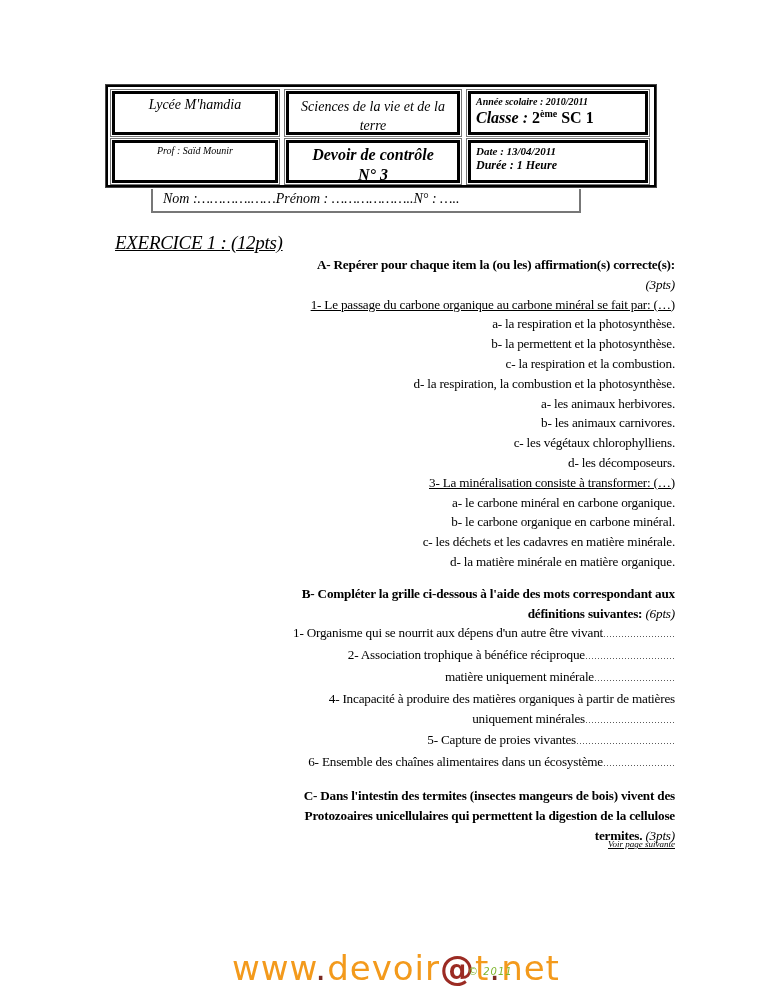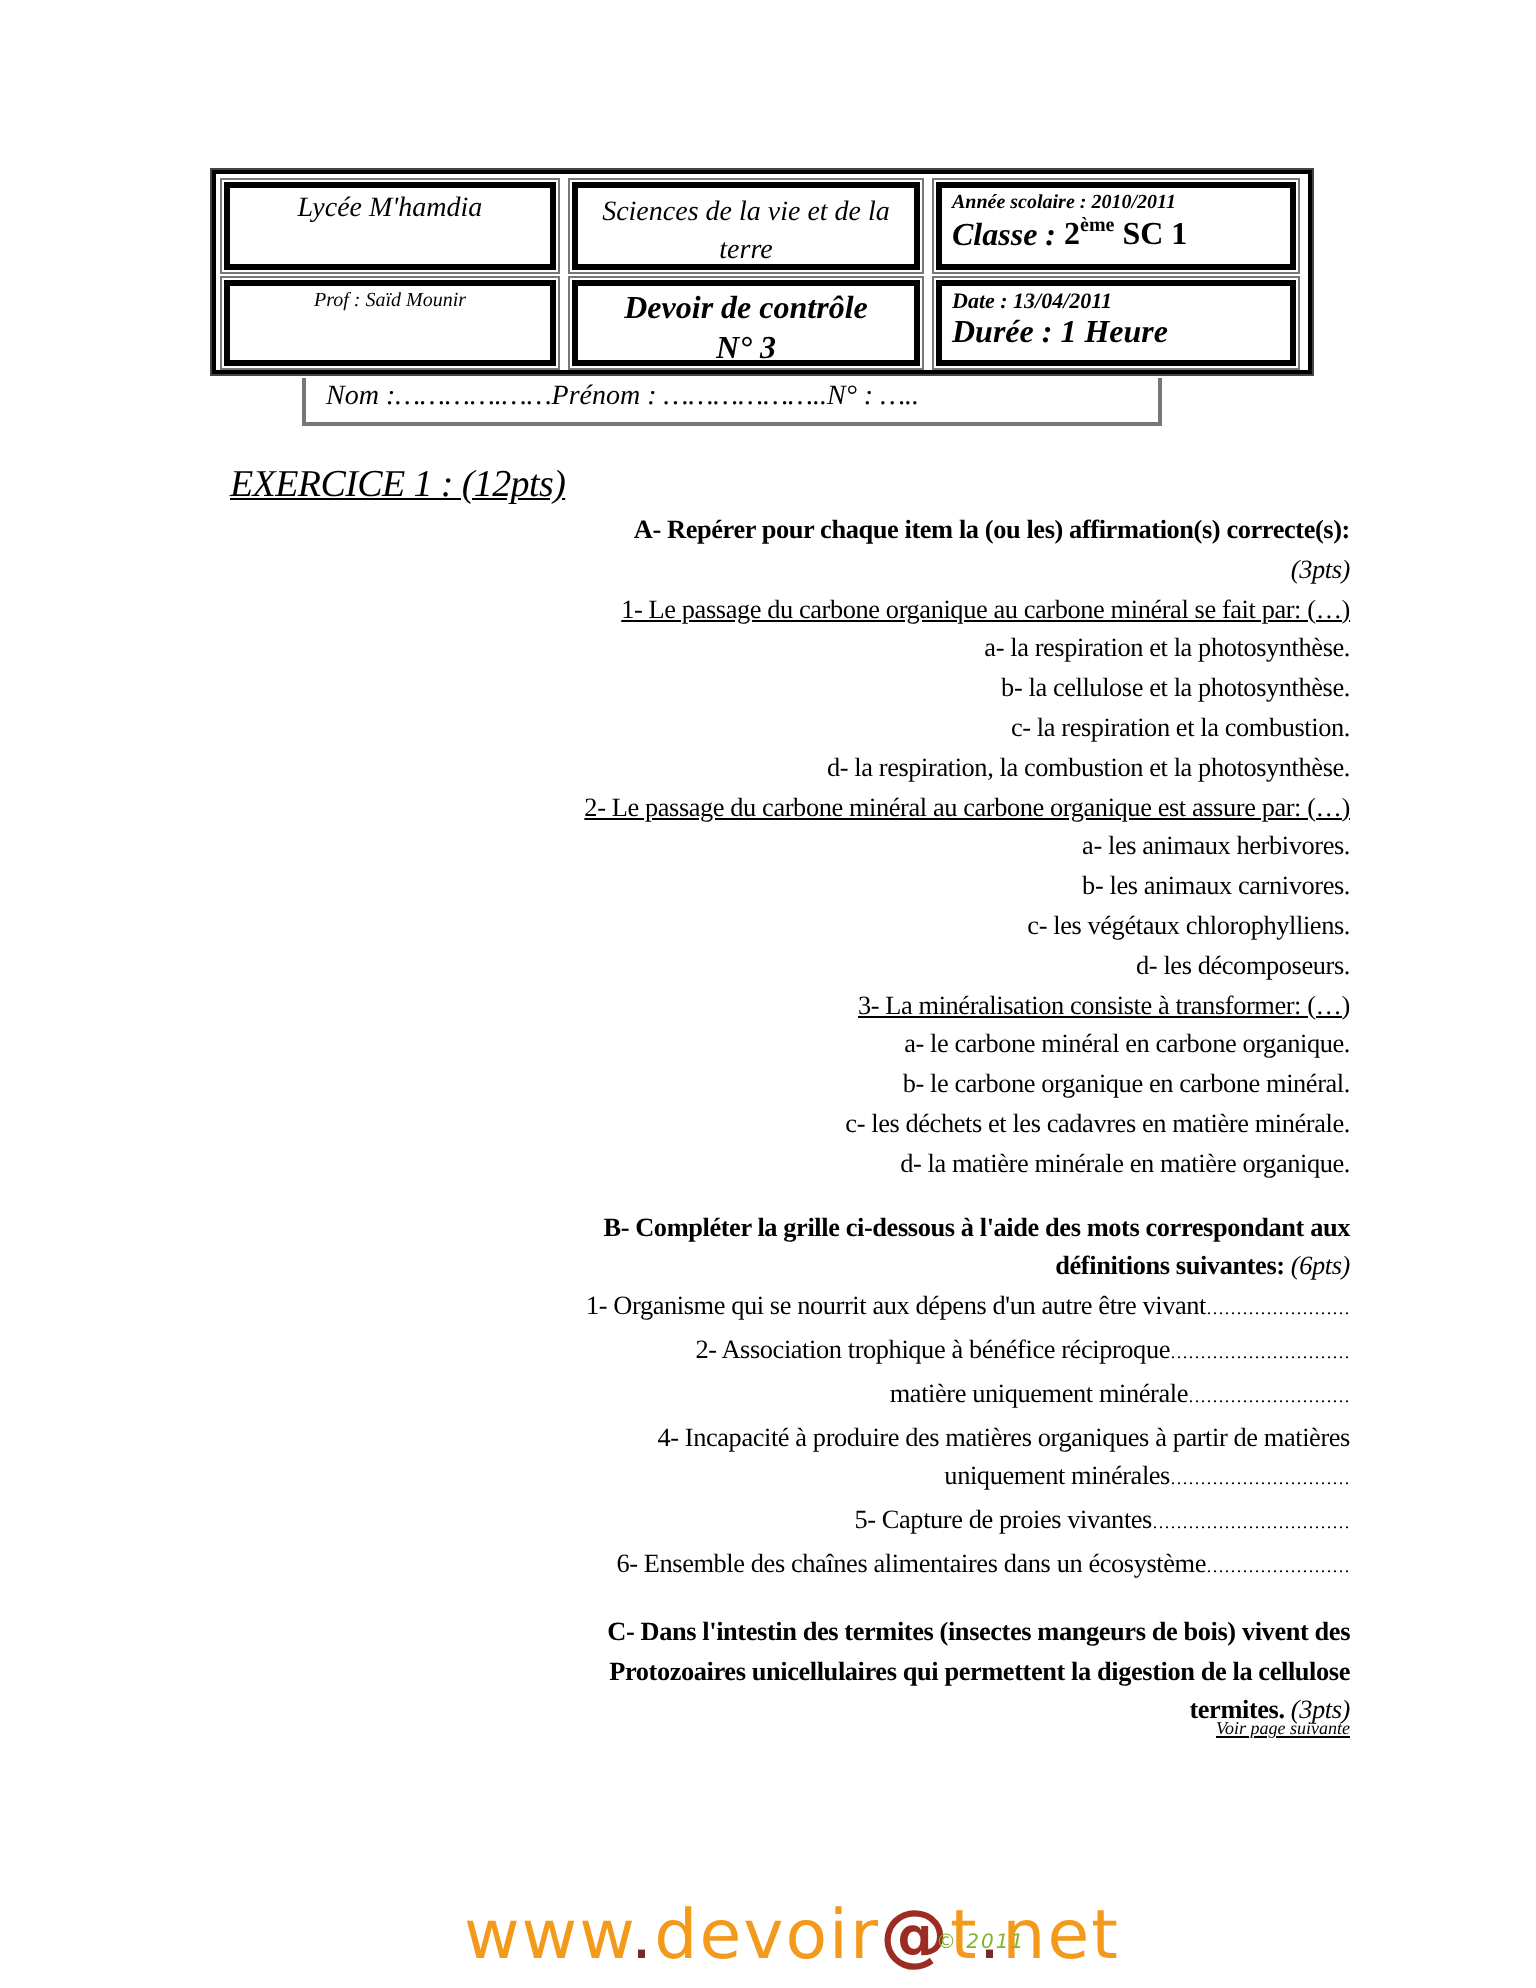--- a/index.html
+++ b/index.html
@@ -25,21 +25,21 @@
     .c6 { left:360px; top:53px; width:180px; height:43px; }
     .center { text-align:center; }
     .lycee { font-size:14px; padding-top:3px; }
     .subject { font-size:14px; padding-top:3px; line-height:19px; }
     .small-i { font-size:10px; padding-left:5px; padding-top:2px; display:block;font-weight:bold; }
     .classe { font-size:16px; font-weight:bold; padding-left:5px; display:block; margin-top:1px; }
     .classe .num { font-style:normal; font-family:"Liberation Serif", serif; }
     .classe sup { font-size:10px; font-style:normal; }
     .prof { font-size:10px; padding-top:2px; }
     .devoir { font-size:16px; font-weight:bold; line-height:20px; padding-top:2px; }
-    .duree { font-size:16px; font-weight:bold; padding-left:5px; display:block; margin-top:1px; }
+    .duree { font-size:12px; font-weight:bold; padding-left:5px; display:block; margin-top:1px; }
 
     .nom-box {
       position:absolute; left:151px; top:189px; width:430px; height:24px;
       border-left:2px solid #777; border-right:2px solid #777; border-bottom:2px solid #777;
       box-sizing:border-box; font-family:"Liberation Serif", serif; font-style:italic;
       font-size:14px; padding-left:10px; line-height:20px;
     }
 
     
     .content { position:absolute; left:115px; top:231px; width:560px; }
@@ -106,25 +106,24 @@
 <div class="nom-box">Nom :………….……Prénom : ………………..N° : …..</div>
 
 <div class="content">
   <div class="ex-title">EXERCICE 1 : (12pts)</div>
 
   <div class="line bold">A- Repérer pour chaque item la (ou les) affirmation(s) correcte(s):</div>
   <div class="line it">(3pts)</div>
 
   <div class="line u">1- Le passage du carbone organique au carbone minéral se fait par: (…)</div>
   <div class="line">a- la respiration et la photosynthèse.</div>
-  <div class="line">b- la cellulose et la photosynthèse.</div>
+  <div class="line">b- la permettent et la photosynthèse.</div>
   <div class="line">c- la respiration et la combustion.</div>
   <div class="line">d- la respiration, la combustion et la photosynthèse.</div>
 
-  <div class="line u">2- Le passage du carbone minéral au carbone organique est assure par: (…)</div>
   <div class="line">a- les animaux herbivores.</div>
   <div class="line">b- les animaux carnivores.</div>
   <div class="line">c- les végétaux chlorophylliens.</div>
   <div class="line">d- les décomposeurs.</div>
 
   <div class="line u">3- La minéralisation consiste à transformer: (…)</div>
   <div class="line">a- le carbone minéral en carbone organique.</div>
   <div class="line">b- le carbone organique en carbone minéral.</div>
   <div class="line">c- les déchets et les cadavres en matière minérale.</div>
   <div class="line">d- la matière minérale en matière organique.</div>

